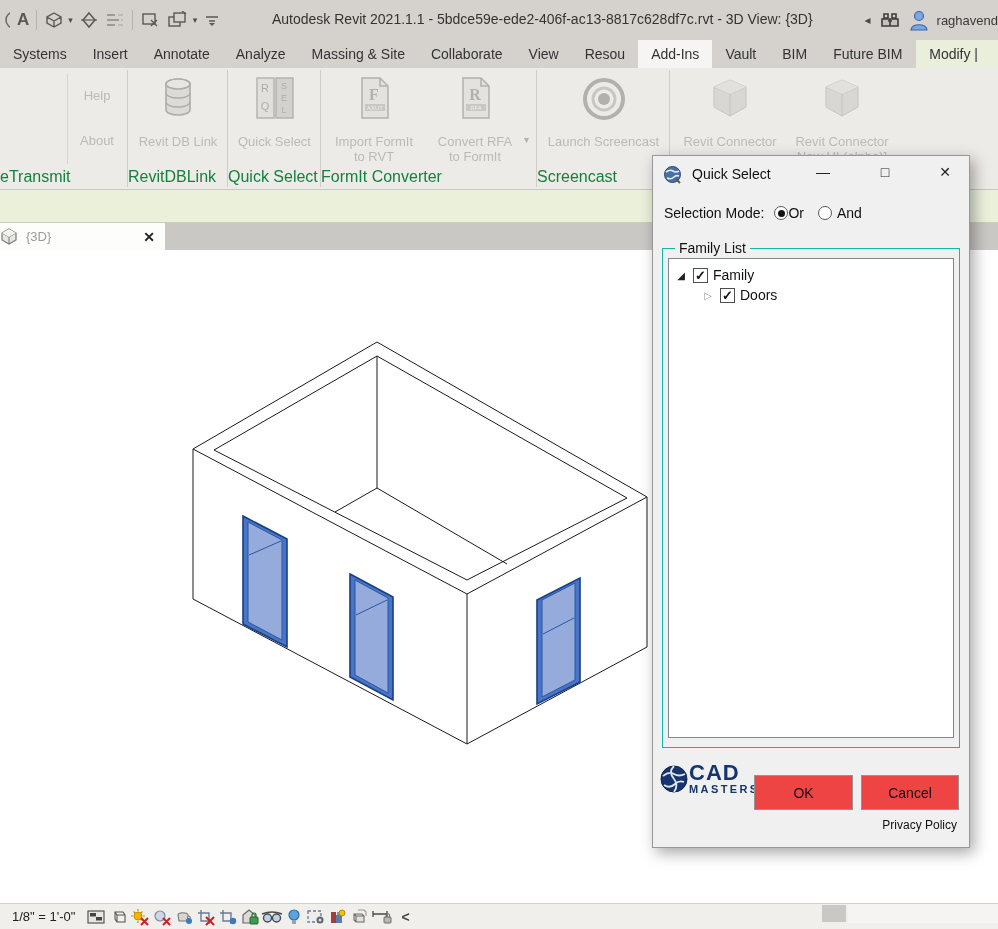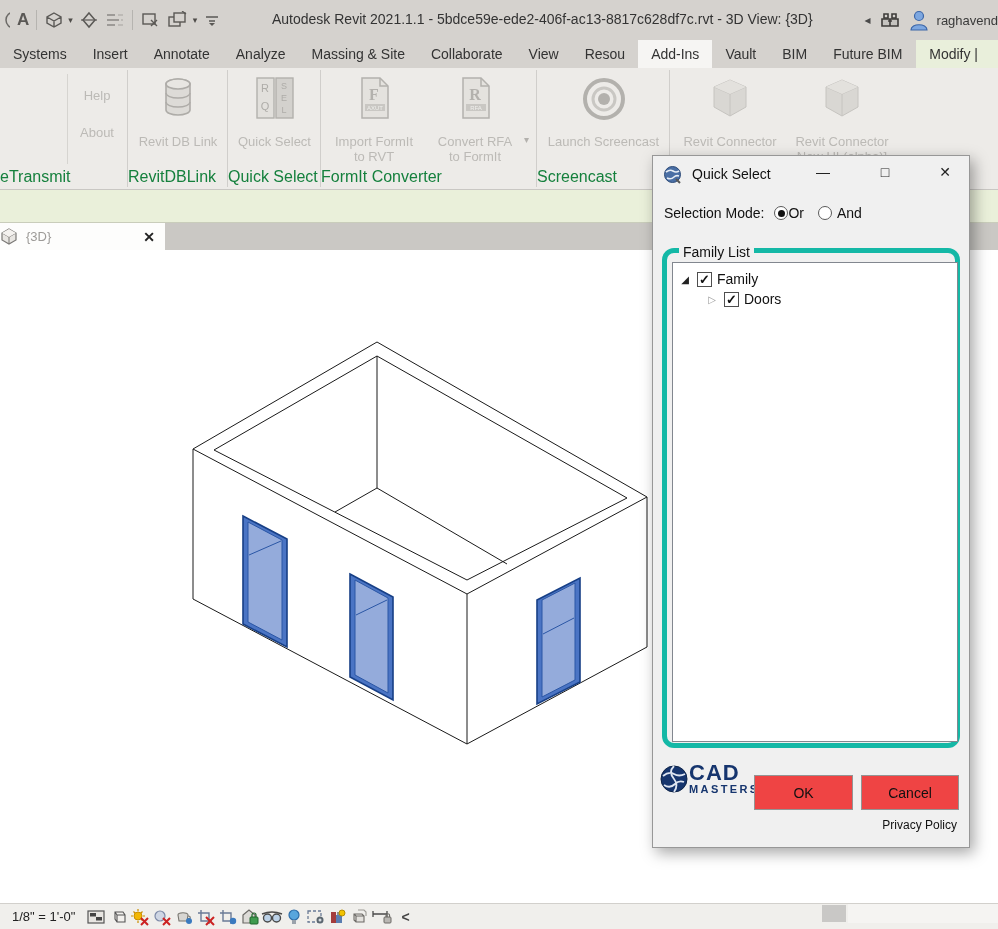--- a/index.html
+++ b/index.html
@@ -49,21 +49,21 @@
   
   #dialog{left:652px;top:155px;width:318px;height:693px;background:#f0f0f0;border:1px solid #979797;
           box-sizing:border-box;box-shadow:4px 5px 14px rgba(0,0,0,.35);z-index:10;}
   #dlg-titlebar{position:absolute;left:0;top:0;right:0;height:36px;display:flex;align-items:center;}
   #dlg-title{font-size:14px;color:#111;margin-left:10px;}
   .dlg-winbtn{position:absolute;top:8px;width:30px;text-align:center;font-size:14px;color:#222;cursor:default;}
   #dlg-min{left:155px;} #dlg-max{left:217px;} #dlg-close{left:277px;}
   #sel-mode{position:absolute;left:11px;top:49px;font-size:14px;color:#111;display:flex;align-items:center;}
   .radio{width:14px;height:14px;border:1px solid #5a5a5a;border-radius:50%;background:#fff;display:inline-flex;align-items:center;justify-content:center;box-sizing:border-box;}
   .radio .dot{width:7px;height:7px;border-radius:50%;background:#111;}
-  #groupbox{position:absolute;left:9px;top:92px;width:298px;height:500px;border:5px solid #14b8a6;border-radius:12px;box-sizing:border-box;}
+  #groupbox{position:absolute;left:9px;top:92px;width:298px;height:500px;border:1px solid #14b8a6;border-radius:0;box-sizing:border-box;}
   #gb-label{position:absolute;left:12px;top:-9px;background:#f0f0f0;padding:0 4px;font-size:14px;color:#111;}
   #tree{position:absolute;left:5px;top:9px;width:286px;height:480px;background:#fff;border:1px solid #82878f;box-sizing:border-box;}
   .trow{position:absolute;left:0;height:20px;display:flex;align-items:center;font-size:14px;color:#111;}
   .texp{width:12px;text-align:center;font-size:10px;color:#222;}
   .texp.closed{color:#9a9a9a;}
   .cbox{width:15px;height:15px;border:1px solid #4e4e4e;background:#fff;margin:0 5px 0 6px;display:inline-flex;align-items:center;justify-content:center;box-sizing:border-box;}
   .cbox span{font-size:13px;font-weight:bold;color:#111;line-height:13px;}
   #logo{position:absolute;left:6px;top:607px;display:flex;align-items:center;}
   #logo-txt{margin-left:0;color:#16356e;}
   #logo-l1{font-size:22px;font-weight:bold;letter-spacing:1px;line-height:20px;}
@@ -161,21 +161,21 @@
   <span class="rtab">Future BIM</span>
   <span class="rtab contextual">Modify |</span>
 </div>
 
 <div id="ribbon" class="abs">
 
   <div class="rpanel" style="left:0;width:128px;">
     <div style="position:absolute;left:67px;top:6px;width:1px;height:90px;background:#d6d4d0;"></div>
     <div class="bigbtn" style="left:68px;width:58px;height:100px;">
       <span class="txtbtn" style="margin-top:16px;">Help</span>
-      <span class="txtbtn" style="margin-top:22px;">About</span>
+      <span class="txtbtn" style="margin-top:30px;">About</span>
     </div>
     <span class="plabel">eTransmit</span>
     <span class="psep"></span>
   </div>
 
   <div class="rpanel" style="left:128px;width:100px;">
     <div class="bigbtn" style="left:0;width:100px;">
       <span class="bicon">
         <svg width="40" height="48" viewBox="0 0 40 48">
             <path d="M8 8 a12 5 0 0 1 24 0 v26 a12 5 0 0 1 -24 0 Z" fill="#dddbd7" stroke="#aeaca8" stroke-width="1.6"></path>

